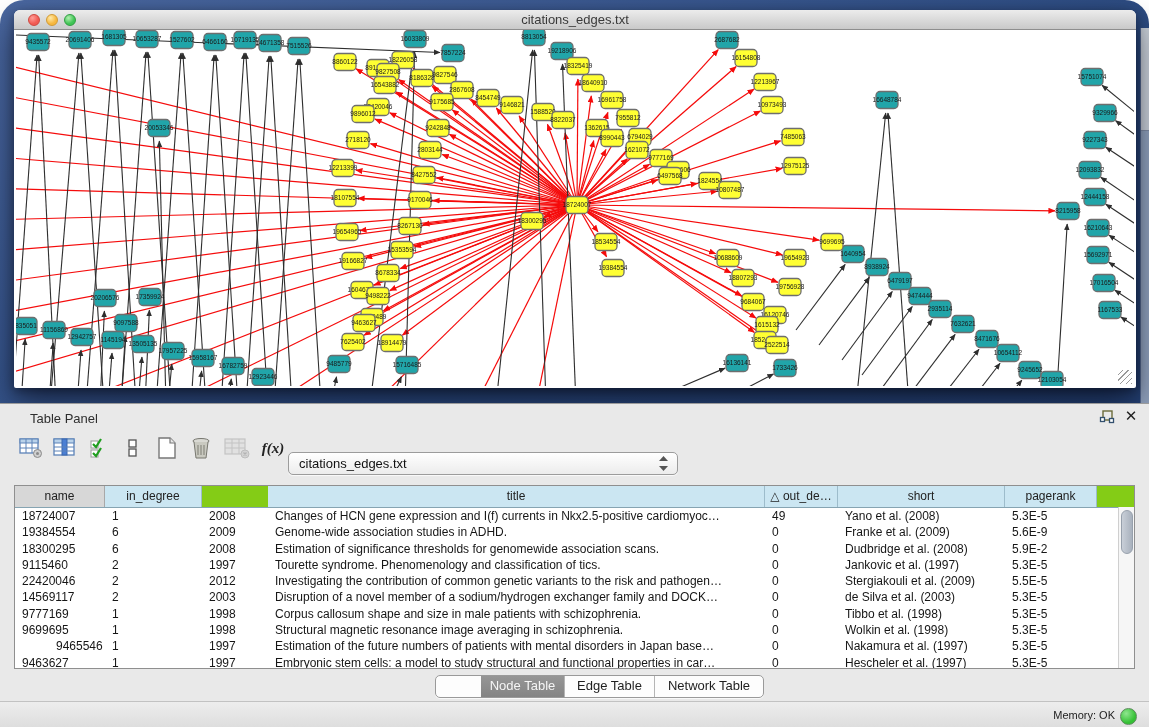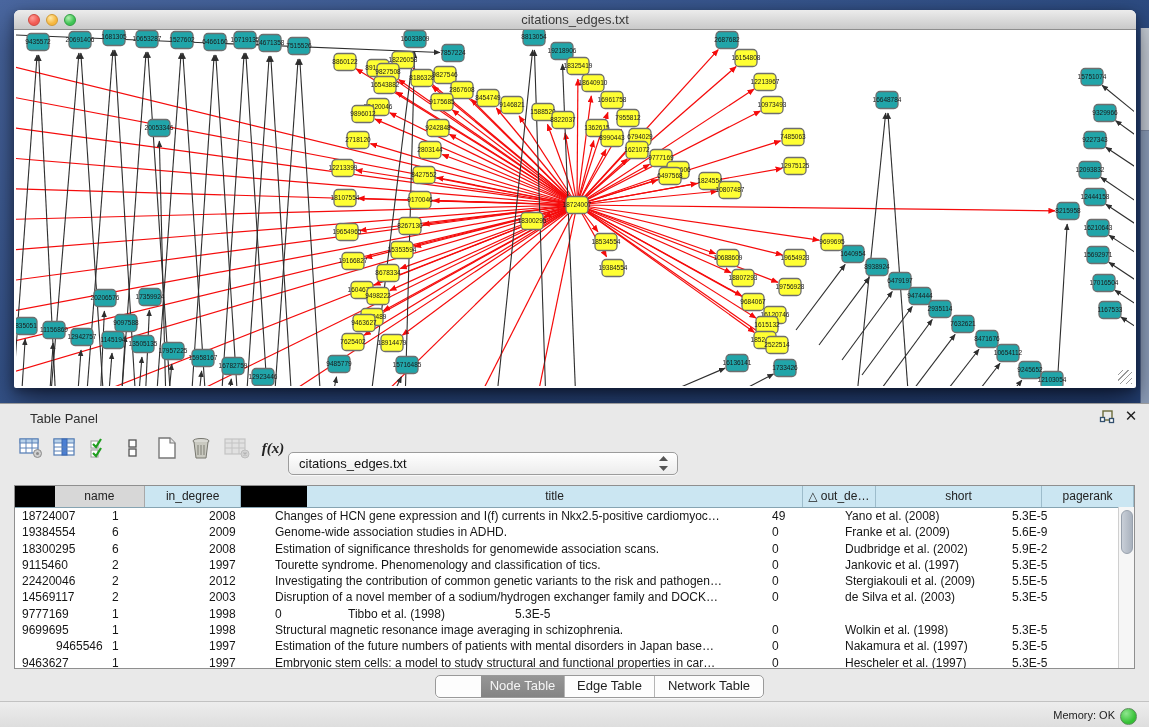--- a/index.html
+++ b/index.html
@@ -1,18 +1,18 @@
 <!DOCTYPE html>
 <html><head>
 <meta charset="utf-8">
 <style>
   html,body{margin:0;padding:0;width:1149px;height:727px;overflow:hidden;
     font-family:"Liberation Sans","DejaVu Sans",sans-serif;}
   .desktop{position:fixed;left:0;top:0;width:1149px;height:727px;
-    background:linear-gradient(155deg,#4a67a0 0%,#2b4a80 45%,#1d3767 100%);}
+    background:linear-gradient(155deg,#4a67a0 0%,#2b4a80 45%,#1d3767 100%);border-radius:24px;}
   .right-strip{position:absolute;right:0;top:28px;width:8px;height:375px;
     background:#8fa0bc;border-left:1px solid #54688f;}
   .right-strip .seg{position:absolute;left:0;top:0;width:100%;height:102px;
     background:#c6cdd6;border-bottom:1px solid #7d8aa3;}
 
   
   .net-window{position:absolute;left:14px;top:10px;width:1122px;height:378px;
     background:#fff;border-radius:6px 6px 2px 2px;
     box-shadow:0 14px 32px rgba(0,0,10,.55), 0 3px 10px rgba(0,0,10,.35);}
   .titlebar{position:absolute;left:0;top:0;width:100%;height:20px;
@@ -44,21 +44,21 @@
   .fx{font-family:"Liberation Serif","DejaVu Serif",serif;font-style:italic;
     font-weight:bold;font-size:15px;color:#222;}
   .dropdown{position:absolute;left:288px;top:48px;width:390px;height:23px;
     background:linear-gradient(#ffffff,#ececec);border:1px solid #9c9c9c;border-radius:5px;
     box-sizing:border-box;font-size:13px;color:#111;line-height:21px;padding-left:10px;
     box-shadow:0 1px 1px rgba(255,255,255,.8);}
   .stepper{position:absolute;right:8px;top:2px;width:11px;height:17px;}
 
   .ntable{position:absolute;left:14px;top:81px;width:1121px;height:184px;background:#fff;
     border:1px solid #8f8f8f;box-sizing:border-box;overflow:hidden;}
-  .thead{display:flex;height:21px;border-bottom:1px solid #86a4b2;background:#000000;padding-left:40px;}
+  .thead{display:flex;height:21px;border-bottom:1px solid #86a4b2;background:#84cc16;}
   .th{box-sizing:border-box;border-right:1px solid #9dbccb;font-size:12px;color:#222;
     text-align:center;line-height:20px;overflow:hidden;white-space:nowrap;background:#cbe6f2;}
   .th.gray{background:#d7d7d7;border-right:1px solid #a8a8a8;}
   .tbody .tr{display:flex;height:16.3px;}
   .td{box-sizing:border-box;font-size:12px;color:#161616;line-height:16.3px;
     padding-left:7px;overflow:hidden;white-space:nowrap;}
   .vscroll{position:absolute;right:0;top:21px;bottom:0;width:15px;background:#f6f6f6;
     border-left:1px solid #cfcfcf;}
   .vthumb{position:absolute;left:2px;top:3px;width:10px;height:42px;border-radius:6px;
     background:linear-gradient(90deg,#c9cfd8,#a8b1bd);border:1px solid #97a0ac;}
@@ -832,21 +832,21 @@
             <div class="td" style="width: 73px;">0</div>
             <div class="td" style="width: 167px;">Franke et al. (2009)</div>
             <div class="td" style="width: 92px;">5.6E-9</div>
           </div>
           <div class="tr">
             <div class="td" style="width: 90px;">18300295</div>
             <div class="td" style="width: 97px;">6</div>
             <div class="td" style="width: 66px;">2008</div>
             <div class="td" style="width: 497px;">Estimation of significance thresholds for genomewide association scans.</div>
             <div class="td" style="width: 73px;">0</div>
-            <div class="td" style="width: 167px;">Dudbridge et al. (2002)</div>
+            <div class="td" style="width: 167px;">Dudbridge et al. (2008)</div>
             <div class="td" style="width: 92px;">5.9E-2</div>
           </div>
           <div class="tr">
             <div class="td" style="width: 90px;">9115460</div>
             <div class="td" style="width: 97px;">2</div>
             <div class="td" style="width: 66px;">1997</div>
             <div class="td" style="width: 497px;">Tourette syndrome. Phenomenology and classification of tics.</div>
             <div class="td" style="width: 73px;">0</div>
             <div class="td" style="width: 167px;">Jankovic et al. (1997)</div>
             <div class="td" style="width: 92px;">5.3E-5</div>
@@ -866,20 +866,21 @@
             <div class="td" style="width: 66px;">2003</div>
             <div class="td" style="width: 497px;">Disruption of a novel member of a sodium/hydrogen exchanger family and DOCK…</div>
             <div class="td" style="width: 73px;">0</div>
             <div class="td" style="width: 167px;">de Silva et al. (2003)</div>
             <div class="td" style="width: 92px;">5.3E-5</div>
           </div>
           <div class="tr">
             <div class="td" style="width: 90px;">9777169</div>
             <div class="td" style="width: 97px;">1</div>
             <div class="td" style="width: 66px;">1998</div>
+            <div class="td" style="width: 497px;">Corpus callosum shape and size in male patients with schizophrenia.</div>
             <div class="td" style="width: 73px;">0</div>
             <div class="td" style="width: 167px;">Tibbo et al. (1998)</div>
             <div class="td" style="width: 92px;">5.3E-5</div>
           </div>
           <div class="tr">
             <div class="td" style="width: 90px;">9699695</div>
             <div class="td" style="width: 97px;">1</div>
             <div class="td" style="width: 66px;">1998</div>
             <div class="td" style="width: 497px;">Structural magnetic resonance image averaging in schizophrenia.</div>
             <div class="td" style="width: 73px;">0</div>

